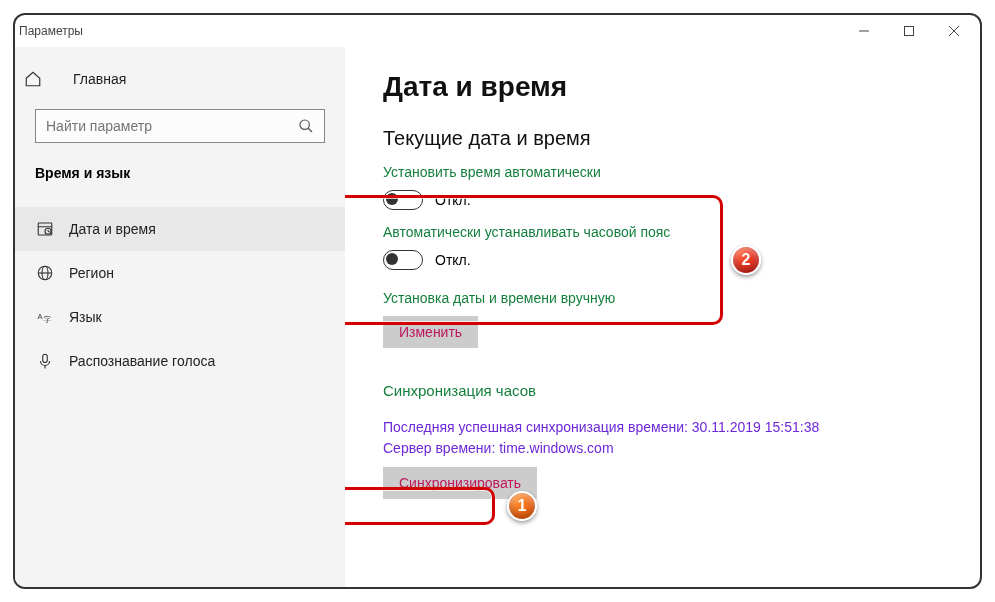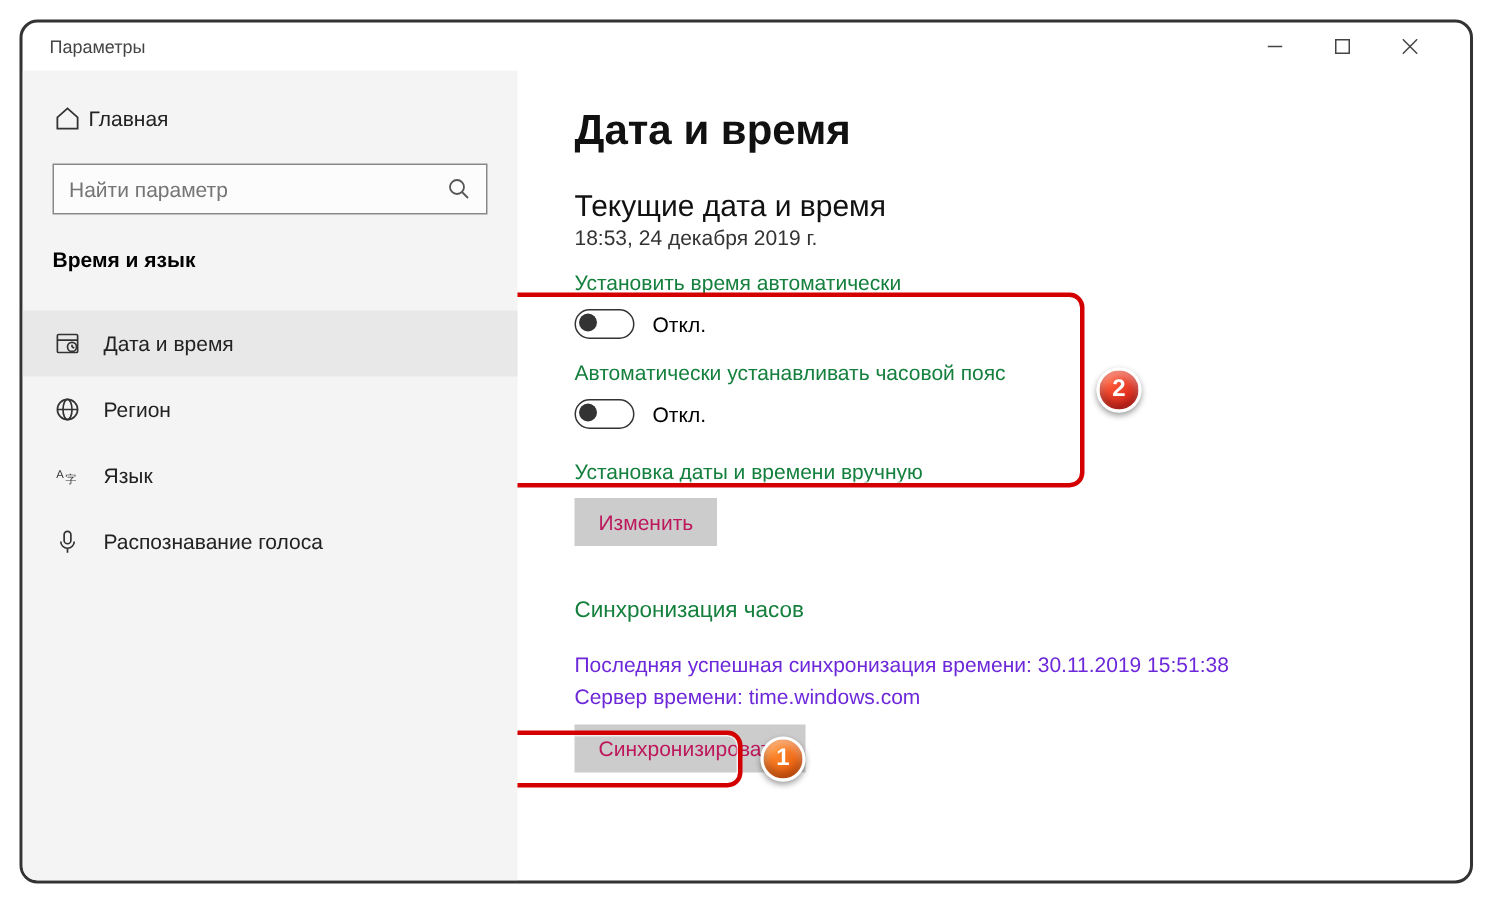--- a/index.html
+++ b/index.html
@@ -1,25 +1,25 @@
 <!DOCTYPE html>
 <html><head>
   <meta charset="utf-8">
   <style>
     * { margin: 0; padding: 0; box-sizing: border-box; font-family: "Segoe UI", Arial, sans-serif; }
     body { width: 995px; height: 602px; overflow: hidden; background: #fff; }
     .window-outer { width: 995px; height: 602px; padding: 13px; background: #fff; }
     .window { width: 100%; height: 100%; border: 2px solid #333; border-radius: 12px; overflow: hidden; position: relative; background: #fff; display: flex; flex-direction: column; }
-    .titlebar { height: 32px; display: flex; align-items: center; padding: 0 18px; font-size: 12px; color: #444; }
+    .titlebar { height: 32px; display: flex; align-items: center; padding: 0 4px; font-size: 12px; color: #444; }
     .titlebar .spacer { flex: 1; }
     .win-controls { display: flex; }
     .win-btn { width: 45px; height: 32px; display: flex; align-items: center; justify-content: center; color: #444; }
     .body-row { flex: 1; display: flex; overflow: hidden; }
     .sidebar { width: 330px; background: #f4f4f4; padding: 12px 0 0 0; display: flex; flex-direction: column; }
-    .side-item { display: flex; align-items: center; gap: 4px; padding: 10px 20px; font-size: 14px; color: #222; cursor: pointer; }
+    .side-item { display: flex; align-items: center; gap: 30px; padding: 10px 8px; font-size: 14px; color: #222; cursor: pointer; }
     .side-item .icon-wrap { width: 20px; height: 20px; display: flex; align-items: center; justify-content: center; }
     .searchbox { margin: 10px 20px 14px 20px; height: 34px; border: 1px solid #888; background: #fcfcfc; display: flex; align-items: center; padding: 0 10px; gap: 8px; }
     .searchbox input { flex: 1; border: none; outline: none; background: transparent; font-size: 14px; color: #1d4ed8; }
     .section-head { font-weight: 600; font-size: 14px; padding: 8px 20px 14px 20px; color: #000; }
     .nav-item { display: flex; align-items: center; gap: 14px; padding: 12px 20px; font-size: 14px; color: #222; cursor: pointer; }
     .nav-item.active { background: #e8e8e8; }
     .nav-item .icon-wrap { width: 20px; height: 20px; display: flex; align-items: center; justify-content: center; }
     .main { flex: 1; padding: 24px 38px; overflow: hidden; position: relative; }
     .h1 { font-size: 28px; font-weight: 600; margin-bottom: 24px; color: #111; }
     .h2 { font-size: 20px; font-weight: 400; color: #111; }
@@ -134,21 +134,20 @@
                 <line x1="12" y1="18" x2="12" y2="22"></line>
               </svg>
         </span>
         <span>Распознавание голоса</span>
       </div>
     </div>
 
     <div class="main">
       <div class="h1">Дата и время</div>
       <div class="h2">Текущие дата и время</div>
-      <div class="muted">18:53, 24 декабря 2019 г.</div>
 
       <div class="settings-group">
         <div class="setting-label">Установить время автоматически</div>
         <div class="toggle-row">
           <div class="toggle">
                 <div class="knob"></div>
               </div>
           <span class="toggle-state">Откл.</span>
         </div>
 

